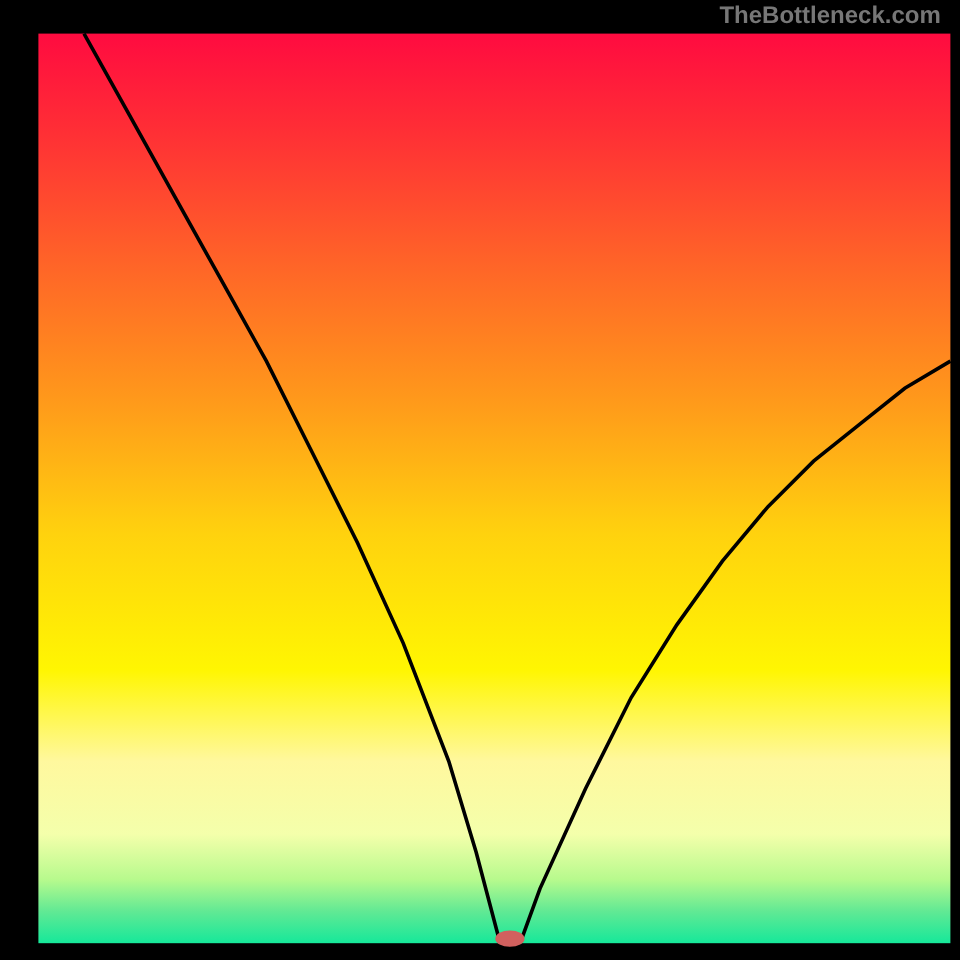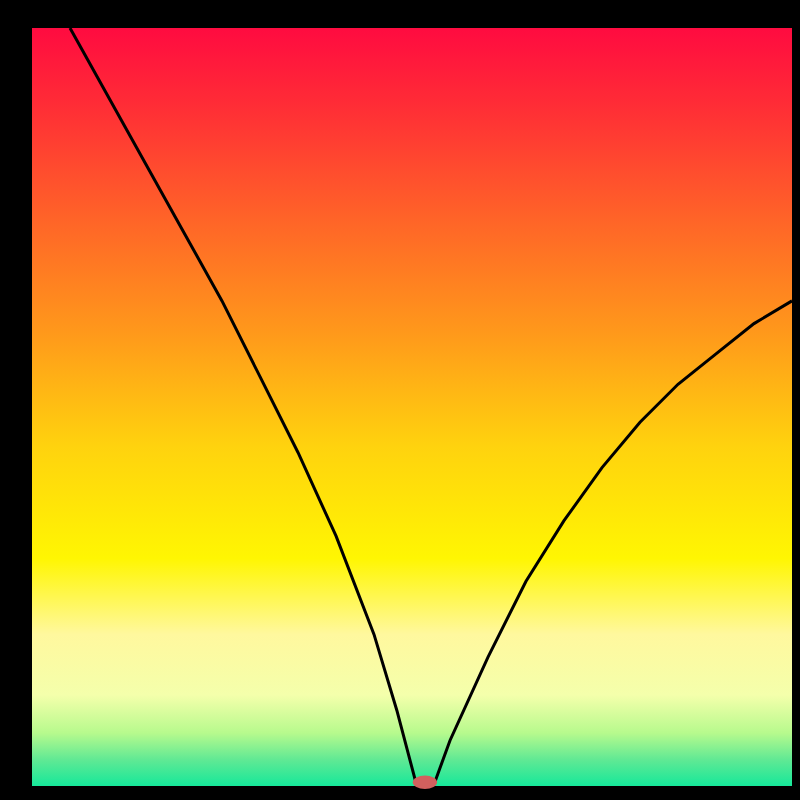--- a/index.html
+++ b/index.html
@@ -28,20 +28,21 @@
   svg.plot {
     position: absolute;
     top: 0;
     left: 0;
   }
 </style>
 </head>
 <body>
 
 <div class="wrap">
+  <div class="attribution">TheBottleneck.com</div>
 
   <svg class="plot" width="800" height="800" viewBox="0 0 800 800">
     <defs>
       <linearGradient id="bg-grad" x1="0" y1="0" x2="0" y2="1">
           <stop offset="0%" stop-color="#ff0b40"></stop>
           <stop offset="10%" stop-color="#ff2c36"></stop>
           <stop offset="25%" stop-color="#ff6328"></stop>
           <stop offset="40%" stop-color="#ff981b"></stop>
           <stop offset="55.00000000000001%" stop-color="#ffd20e"></stop>
           <stop offset="70%" stop-color="#fff602"></stop>

